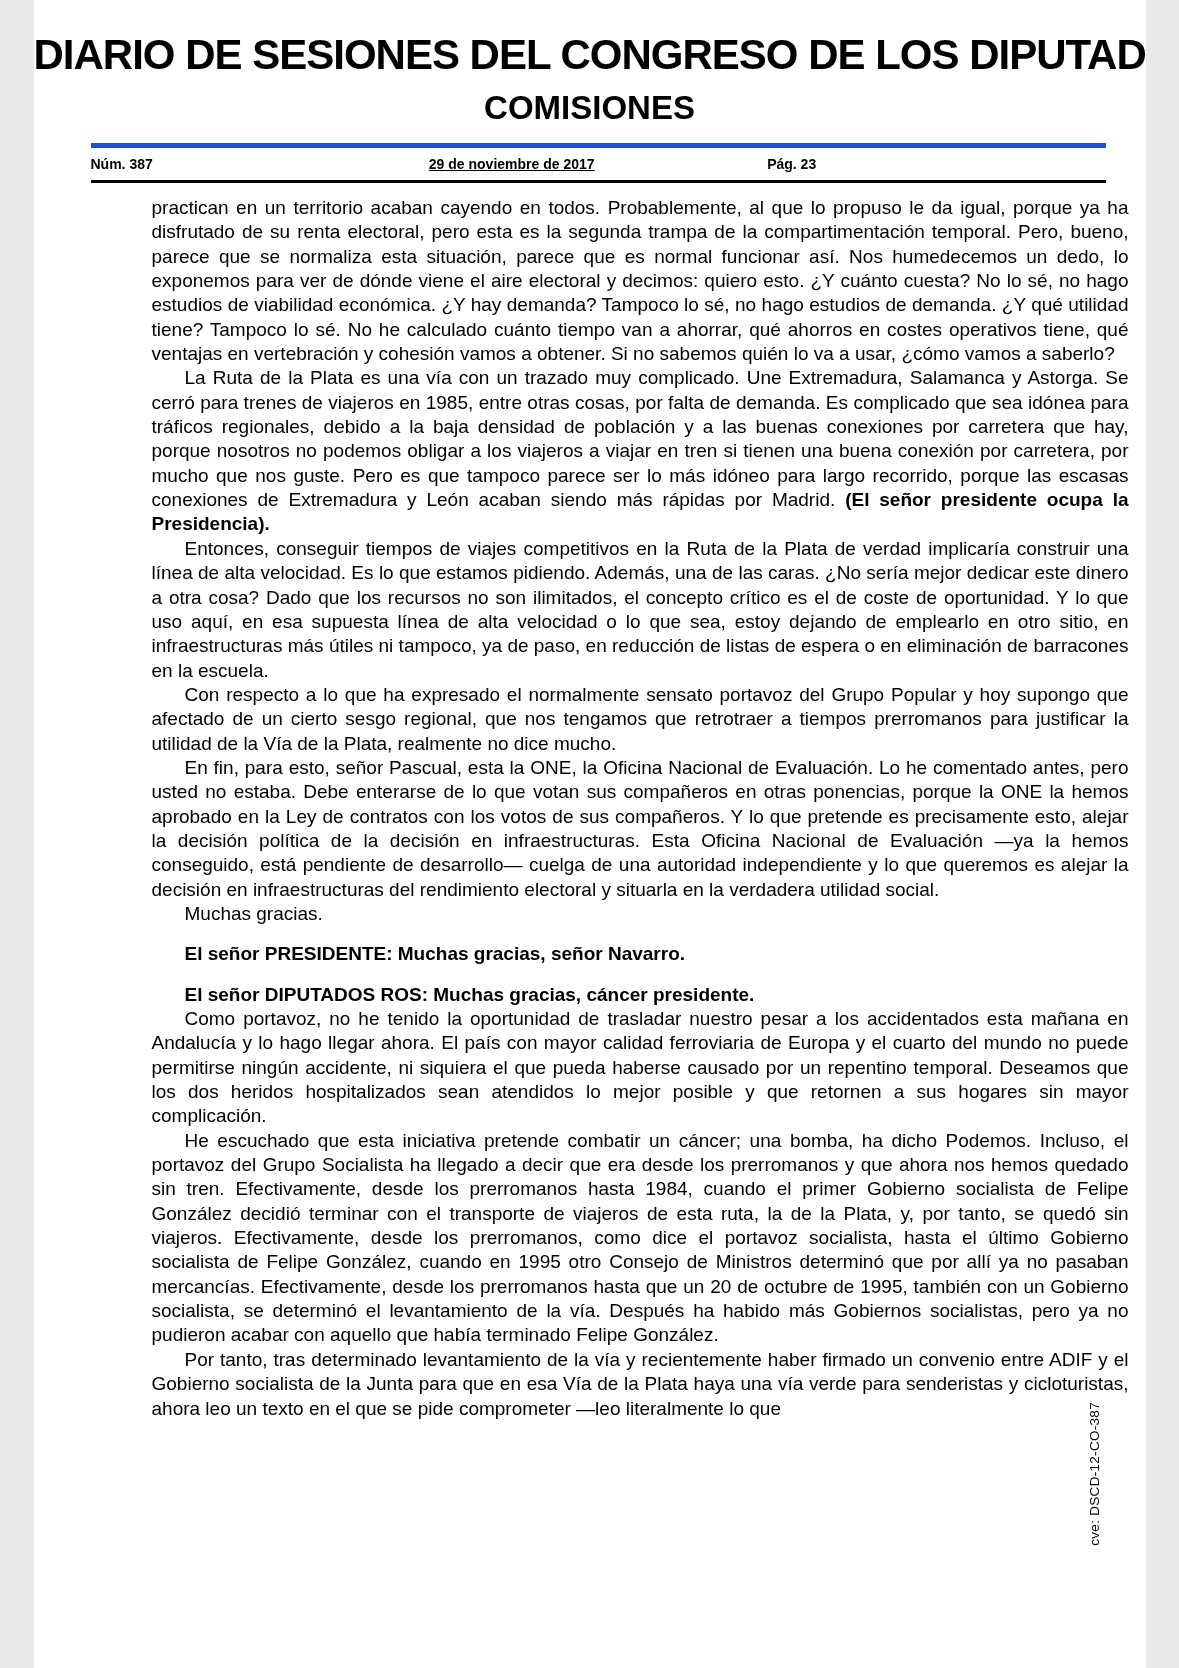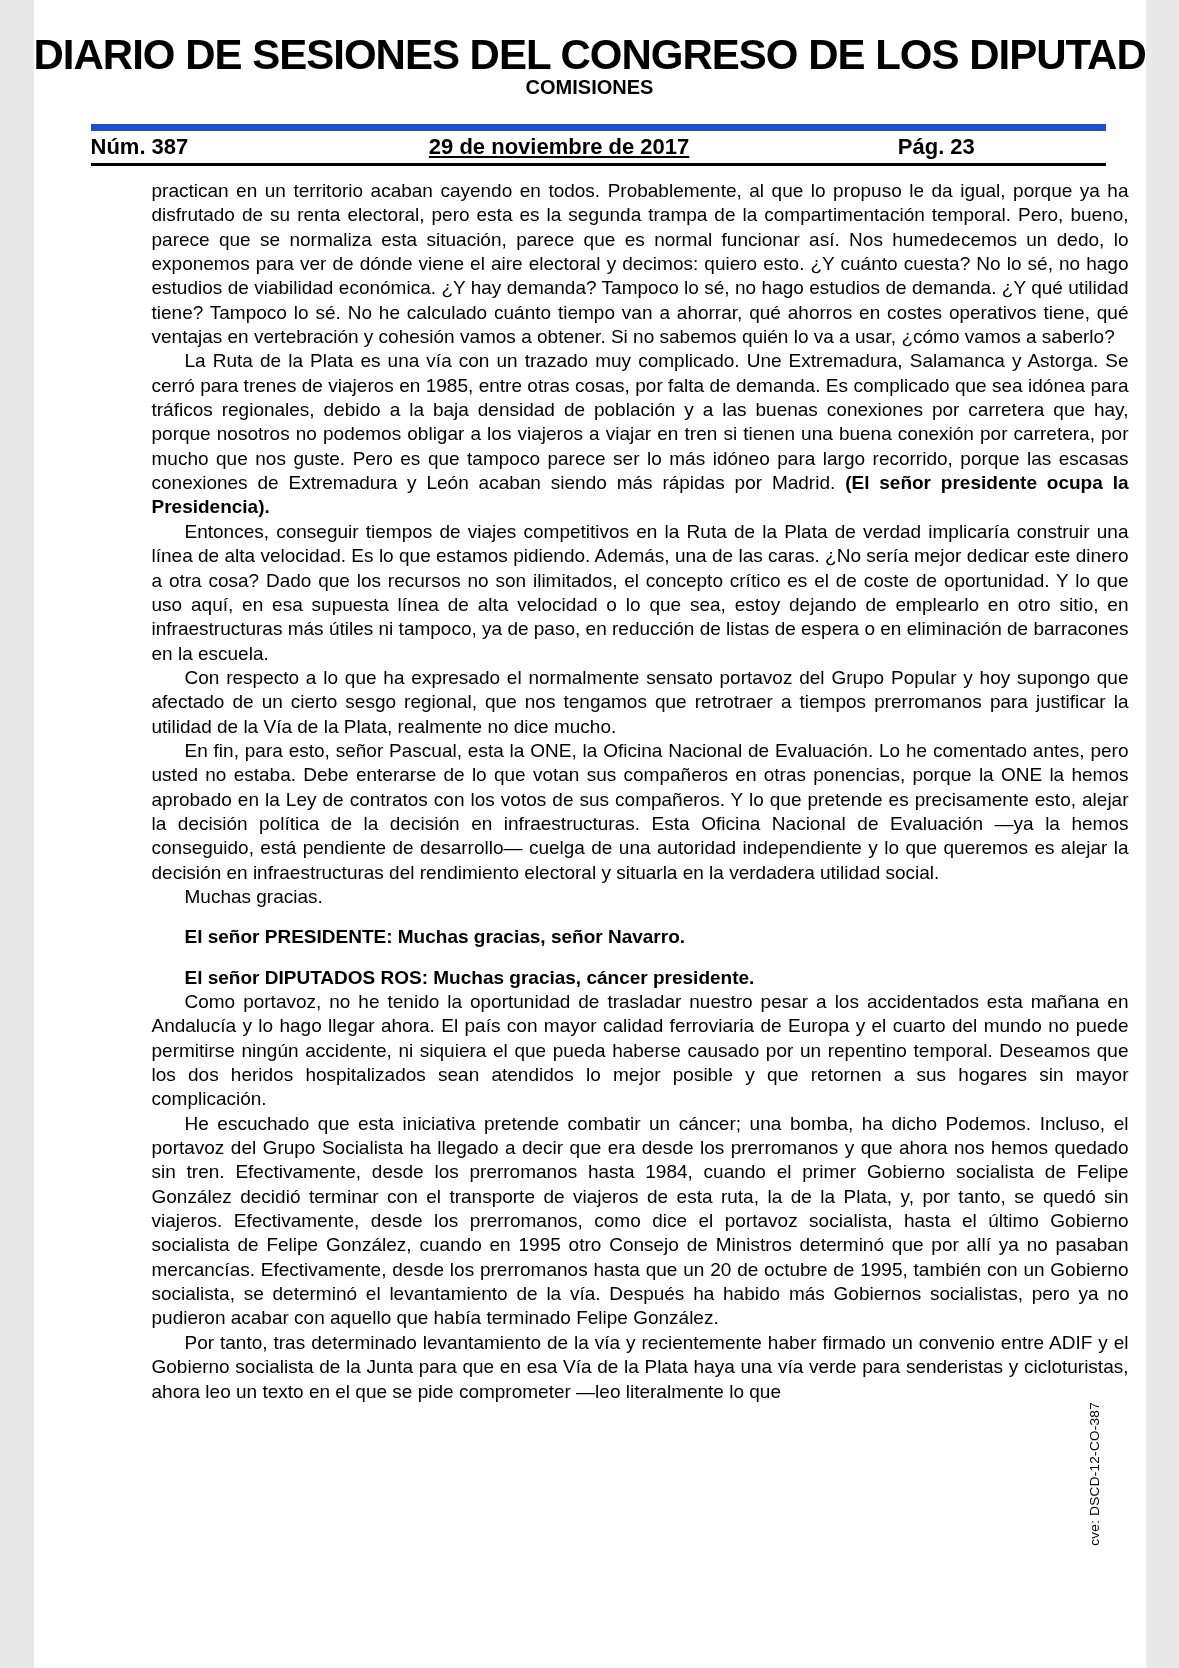--- a/index.html
+++ b/index.html
@@ -15,37 +15,38 @@
   }
   .masthead { text-align: center; padding-top: 34px; }
   .masthead-title {
     font-size: 42px;
     font-weight: bold;
     letter-spacing: -1px;
     line-height: 1.0;
     white-space: nowrap;
   }
   .masthead-subtitle {
-    font-size: 20px;
+    font-size: 33px;
     font-weight: bold;
     letter-spacing: 0px;
+    margin-top: 13px;
   }
   .issue-bar {
-    margin: 25px 40px 0 57px;
-    border-top: 7px solid #1d4ed8;
+    margin: 16px 40px 0 57px;
+    border-top: 5px solid #1d4ed8;
     border-bottom: 3px solid #000;
     display: flex;
     align-items: center;
     height: 32px;
-    font-size: 22px;
+    font-size: 14px;
     font-weight: bold;
   }
   .issue-left  { flex: 1; text-align: left; }
   .issue-center{ flex: 1; text-align: left; text-decoration: underline; }
-  .issue-right { flex: 1; text-align: center; }
+  .issue-right { flex: 1; text-align: left; }
   .content {
     margin: 13px 16px 0 118px;
     width: 977px;
     font-size: 19px;
     line-height: 24.35px;
     text-align: justify;
   }
   .content p { margin: 0; text-indent: 33px; }
   .content p.no-indent { text-indent: 0; }
   .content p.space-before { margin-top: 16px; font-weight: bold; }

